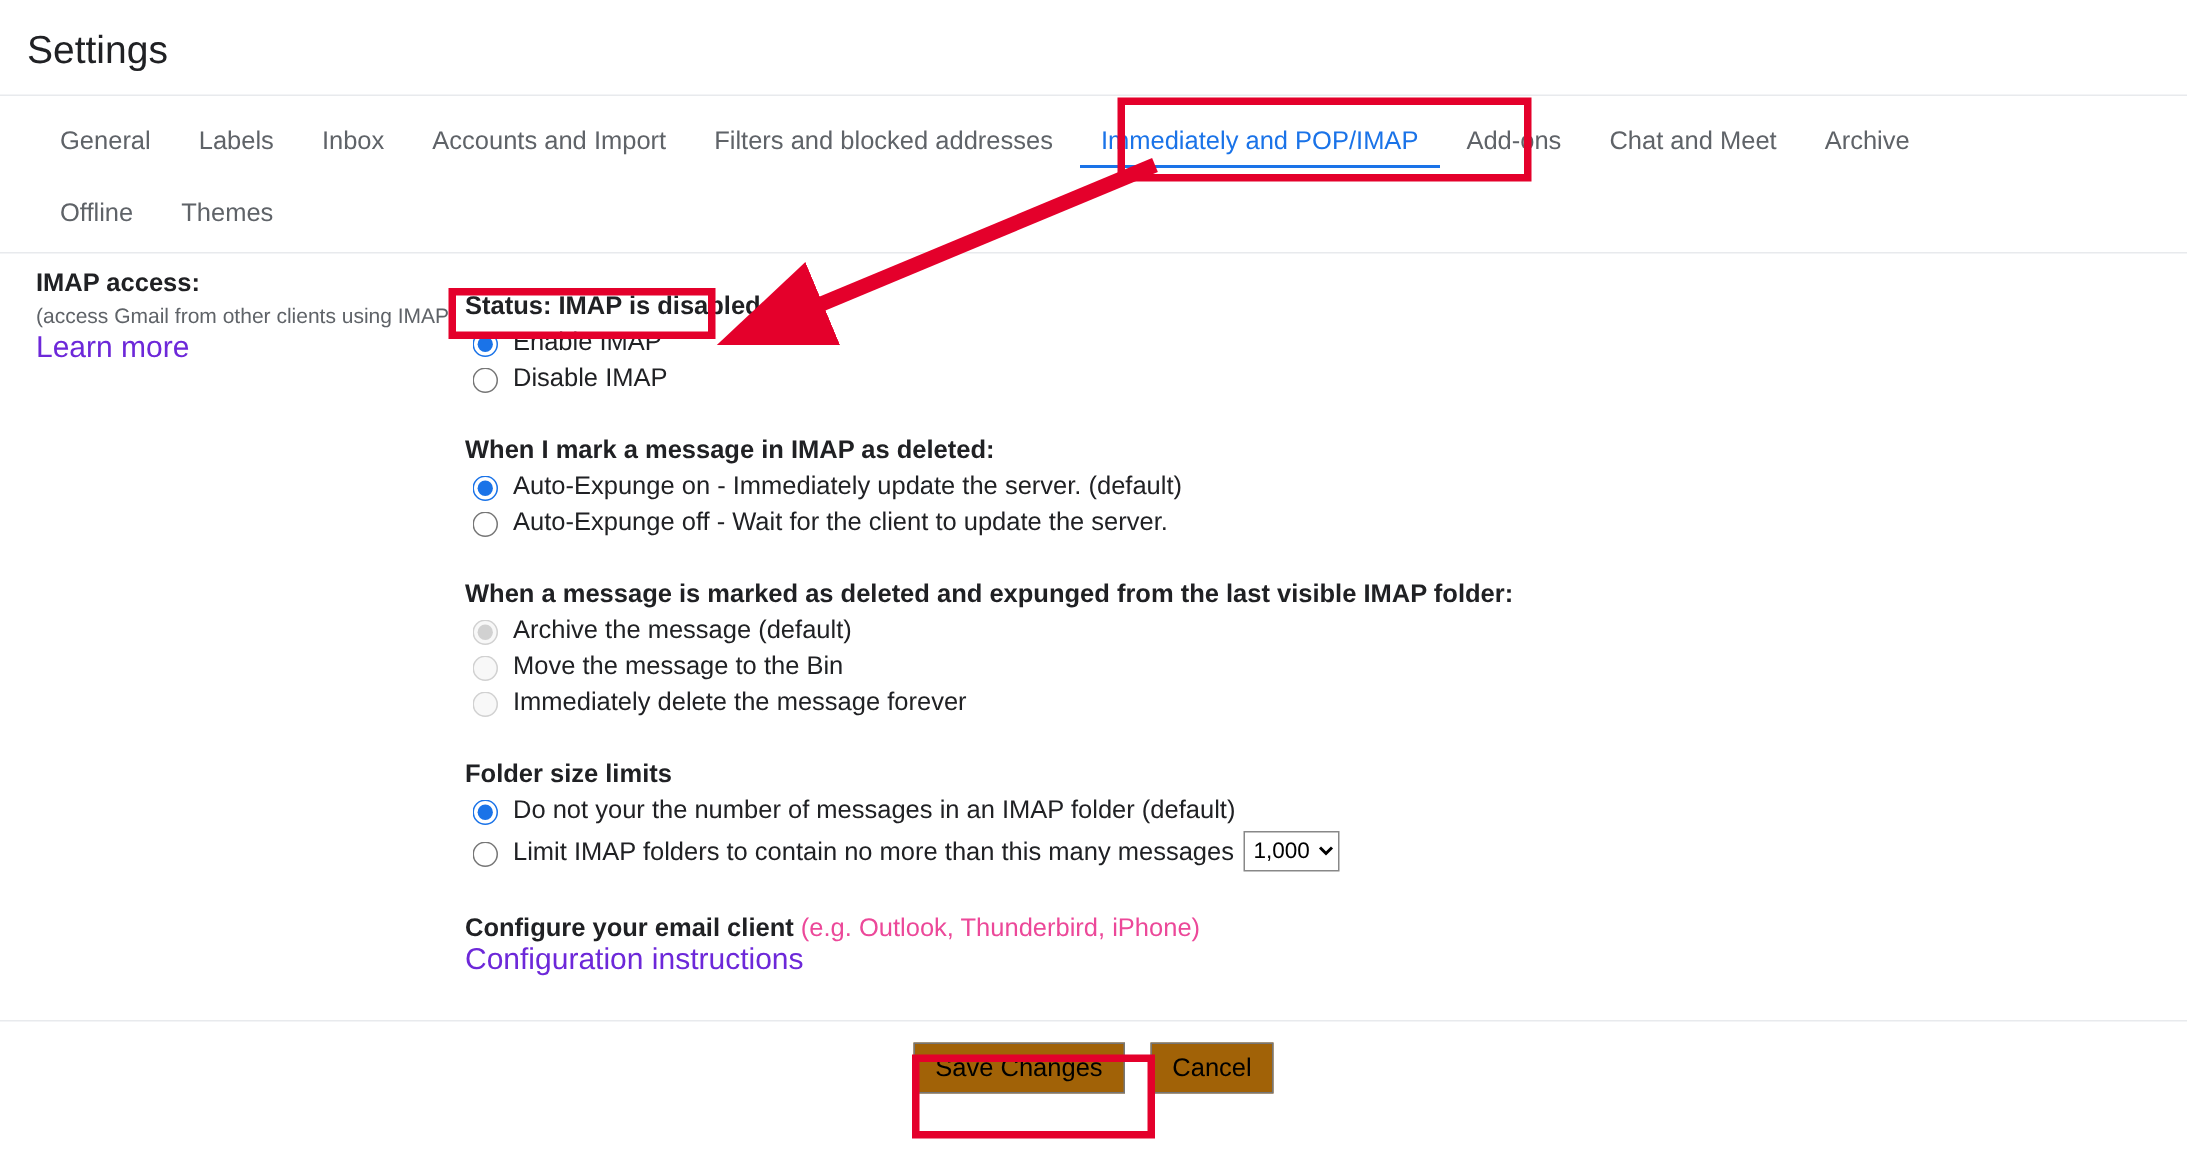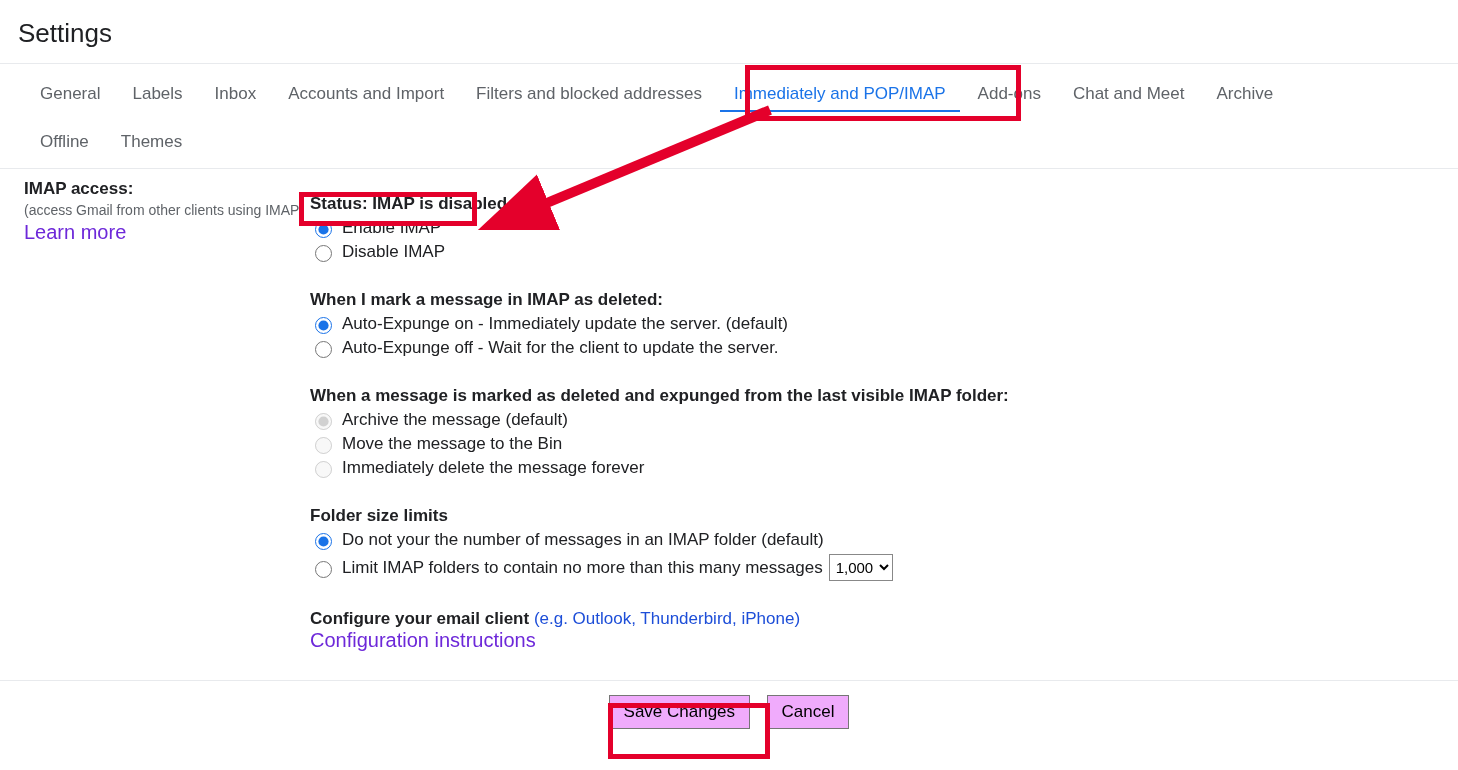--- a/index.html
+++ b/index.html
@@ -93,38 +93,38 @@
   }
   .radio-row.disabled input[type=radio] {
     cursor: default;
   }
   .block { margin-bottom: 28px; }
   .configure-line {
     font-size: 17px;
     margin-top: 8px;
   }
   .configure-line .bold { font-weight: 700; }
-  .configure-line .muted { color: #1d4ed8; font-weight: 400; }
+  .configure-line .muted { color: #ec4899; font-weight: 400; }
   select {
     font-size: 15px;
     padding: 3px 2px;
     margin-left: 6px;
     border: 1px solid #888;
     background: #fff;
     cursor: pointer;
   }
   .footer {
     border-top: 1px solid #e8eaed;
     padding: 14px 0;
     text-align: center;
   }
   .btn {
     font-size: 17px;
     padding: 6px 14px;
-    background: #f0abfc;
+    background: #a16207;
     border: 1px solid #767676;
     cursor: pointer;
     margin: 0 6px;
   }
   
   .hl-box {
     position: absolute;
     border: 5px solid #e4002b;
     background: transparent;
     pointer-events: none;

